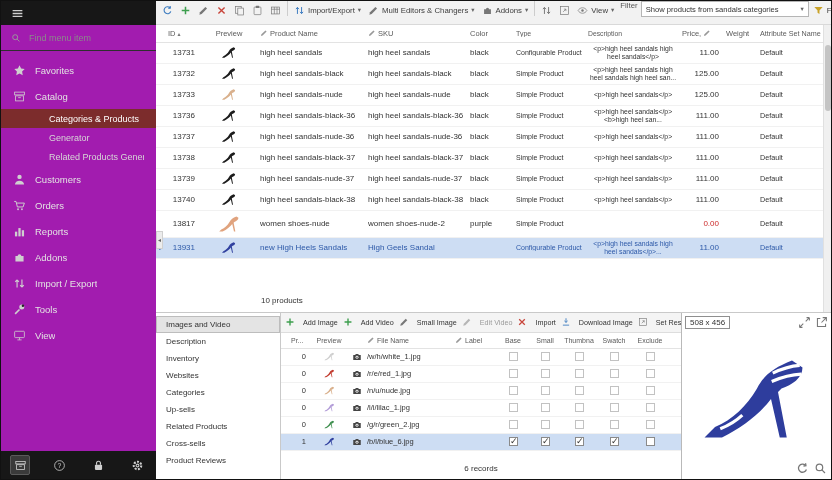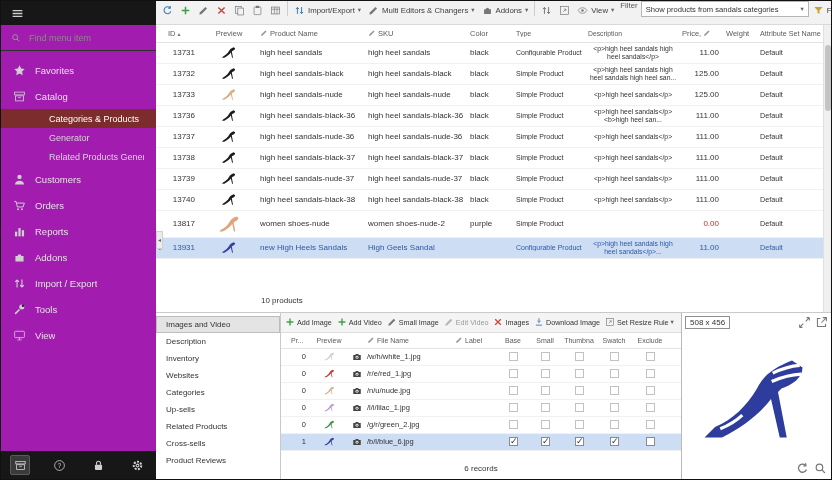--- a/index.html
+++ b/index.html
@@ -65,21 +65,21 @@
   .collapse-arrow{position:absolute;left:0;top:206px;width:7px;height:18px;background:#ececec;border:1px solid #cfcfcf;display:flex;align-items:center;justify-content:center;font-size:6px;color:#666;cursor:pointer;}
 
   
   .bottom{height:167px;display:flex;background:#fff;}
   .tabs{width:125px;border-right:1px solid #c9c9c9;padding-top:3px;background:#fff;}
   .tab{height:17px;display:flex;align-items:center;padding-left:9px;font-size:8px;color:#333;cursor:pointer;border:1px solid transparent;}
   .tab.active{background:#e4e4e4;border:1px solid #bdbdbd;}
 
   .images-col{flex:1;display:flex;flex-direction:column;min-width:0;}
   .img-toolbar{height:20px;display:flex;align-items:center;gap:1px;padding:0 2px;background:#f4f4f4;border-bottom:1px solid #ddd;font-size:7.2px;color:#333;white-space:nowrap;overflow:hidden;}
-  .img-toolbar .tb-btn{height:16px;padding:8px 2px;gap:2px;}
+  .img-toolbar .tb-btn{height:16px;padding:8px 2px;gap:8px;}
   .tb-btn.disabled{color:#9a9a9a;}
   .i-header{display:flex;height:16px;align-items:center;font-size:7px;color:#5a5a5a;border-bottom:1px solid #e3e3e3;}
   .i-header .cell{display:flex;align-items:center;gap:2px;}
   .i-row{display:flex;height:17px;align-items:center;border-bottom:1px solid #f1f1f1;font-size:7.5px;color:#333;cursor:pointer;}
   .i-row.selected{background:#cdddf3;}
   .ic-expand{width:8px;}
   .ic-pr{width:20px;text-align:right;padding-right:3px;}
   .ic-prev{width:40px;display:flex;justify-content:center;}
   .ic-cam{width:16px;display:flex;justify-content:center;}
   .ic-file{width:88px;}
@@ -701,21 +701,21 @@
                 </svg>
               </span>
               <span>Edit Video</span>
             </div>
           <div class="tb-btn">
               <span class="ic ic10" style="color:#c8443a">
                 <svg viewBox="0 0 16 16" stroke="currentColor" stroke-width="2" fill="none">
                   <path d="M3.5 3.5l9 9M12.5 3.5l-9 9"></path>
                 </svg>
               </span>
-              <span>Images</span>
+              <span>Import</span>
             </div>
           <div class="tb-btn">
               <span class="ic ic10" style="color:#3a7abf">
                 <svg viewBox="0 0 16 16" fill="none" stroke="currentColor" stroke-width="1.4">
                   <path d="M8 2v6.6M8 8.6L5.4 6.2M8 8.6l2.6-2.4M3 13h10"></path>
                 </svg>
               </span>
               <span>Download Image</span>
             </div>
           <div class="tb-btn">

